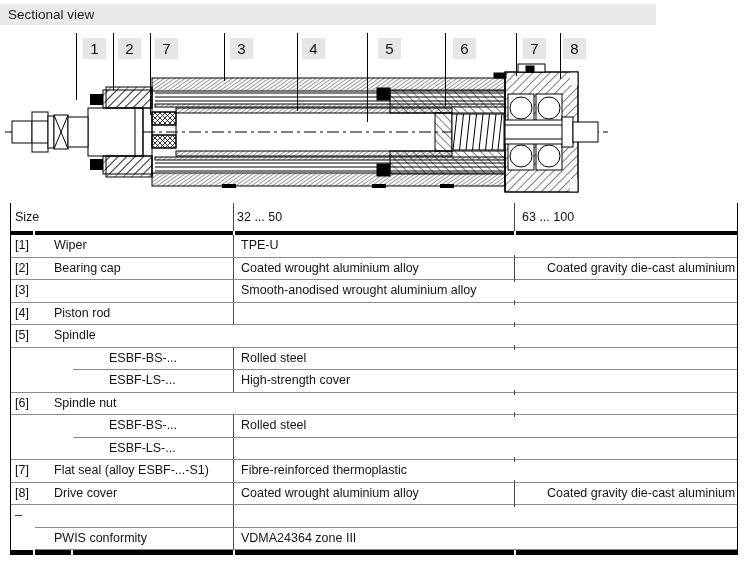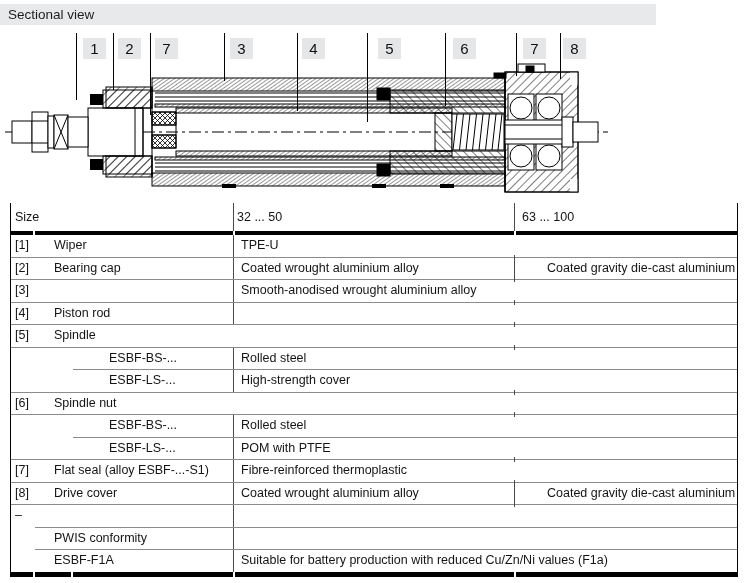--- a/index.html
+++ b/index.html
@@ -277,21 +277,20 @@
       <div class="sep sep-full"></div>
       <div class="row">
         <span class="name ind1">ESBF-BS-...</span>
         <span class="d1"></span>
         <span class="v1">Rolled steel</span>
       </div>
       <div class="sep sep-deep"></div>
       <div class="row">
         <span class="name ind1">ESBF-LS-...</span>
         <span class="d1"></span>
-        <span class="v1">POM with PTFE</span>
       </div>
       <div class="sep sep-full"></div>
       <div class="row">
         <span class="num">[7]</span>
         <span class="name">Flat seal (alloy ESBF-...-S1)</span>
         <span class="d1"></span>
         <span class="v1">Fibre-reinforced thermoplastic</span>
       </div>
       <div class="sep sep-full"></div>
       <div class="row">
@@ -304,27 +303,23 @@
       </div>
       <div class="sep sep-full"></div>
       <div class="row">
         <span class="num">–</span>
         <span class="d1"></span>
       </div>
       <div class="sep sep-shallow"></div>
       <div class="row">
         <span class="name">PWIS conformity</span>
         <span class="d1"></span>
+        <span class="v1">VDMA24364 zone III</span>
       </div>
       <div class="sep sep-shallow"></div>
-      <div class="row">
-        <span class="name">ESBF-F1A</span>
-        <span class="d1"></span>
-        <span class="v1">Suitable for battery production with reduced Cu/Zn/Ni values (F1a)</span>
-      </div>
     </div>
   <div class="bottombar">
     <span class="bargap" style="left:22px"></span>
     <span class="bargap" style="left:60px"></span>
     <span class="bargap" style="left:222px"></span>
     <span class="bargap" style="left:503px"></span>
   </div>
 </div>
 
 </body></html>

